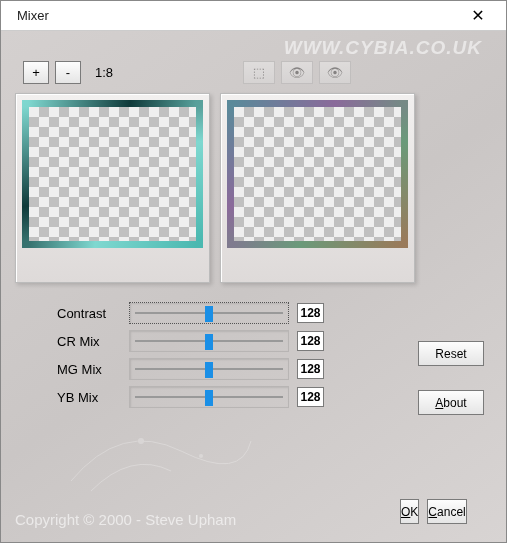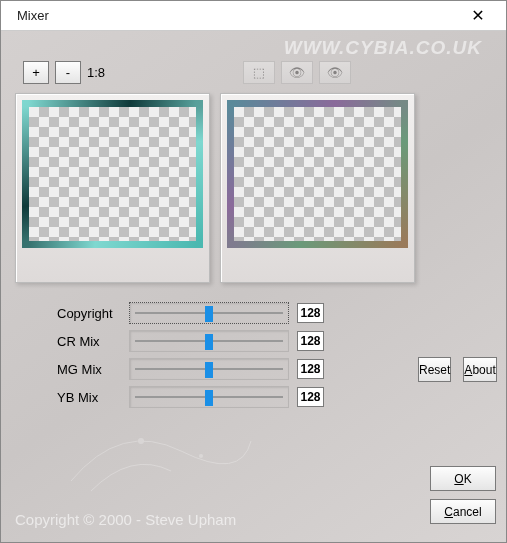--- a/index.html
+++ b/index.html
@@ -62,21 +62,21 @@
   gap: 6px;
 }
 .sq-btn {
   width: 26px; height: 23px;
   background: linear-gradient(#fdfdfd, #e5e5e5);
   border: 1px solid #7a7a7a;
   display: flex; align-items: center; justify-content: center;
   font-size: 13px;
   cursor: pointer;
 }
-.zoom-label { font-size: 13px; }
+.zoom-label { margin-left: 8px; font-size: 13px; }
 .dim-btns {
   position: absolute;
   top: 30px; right: 155px;
   display: flex; gap: 6px;
 }
 .dim-btns .sq-btn {
   width: 32px; height: 23px;
   opacity: 0.35;
   border: 1px solid #aaa;
 }
@@ -154,38 +154,38 @@
   width: 27px; height: 20px;
   background: #fff;
   border: 1px solid #7a7a7a;
   text-align: center;
   font-size: 12px;
   line-height: 18px;
   font-weight: bold;
 }
 .side-btns {
   position: absolute;
-  right: 22px; top: 326px;
+  right: 22px; top: 310px;
   width: 66px;
-  display: flex; gap: 12px;
+  display: flex; flex-direction: column; gap: 24px;
 }
 .btn {
   height: 25px;
   background: linear-gradient(#fdfdfd,#e5e5e5);
   border: 1px solid #7a7a7a;
   font-size: 12px;
   display: flex; align-items: center; justify-content: center;
   cursor: pointer;
 }
 .btn .ul { text-decoration: underline; }
 .bottom-btns {
   position: absolute;
-  right: 10px; bottom: 18px;
+  right: 40px; bottom: 18px;
   width: 66px;
-  display: flex; flex-direction: column; gap: 8px; text-align: right;
+  display: flex; flex-direction: row; gap: 8px; text-align: right;
 }
 .copyright {
   position: absolute;
   left: 14px; bottom: 14px;
   color: rgba(255,255,255,0.6);
   font-size: 15px;
 }
 .flourish {
   position: absolute;
   left: 60px; top: 380px;
@@ -227,21 +227,21 @@
       <div class="preview preview-b">
         <div class="preview-inner">
             <div class="checker"></div>
           </div>
       </div>
     </div>
 
     <div class="sliders">
 
     <div class="slider-row">
-          <div class="slider-label">Copyright</div>
+          <div class="slider-label">Contrast</div>
           <div class="slider-track focused">
             <div class="slider-line"></div>
             <div class="slider-thumb"></div>
           </div>
           <div class="slider-val">128</div>
         </div>
         <div class="slider-row">
           <div class="slider-label">CR Mix</div>
           <div class="slider-track">
             <div class="slider-line"></div>

